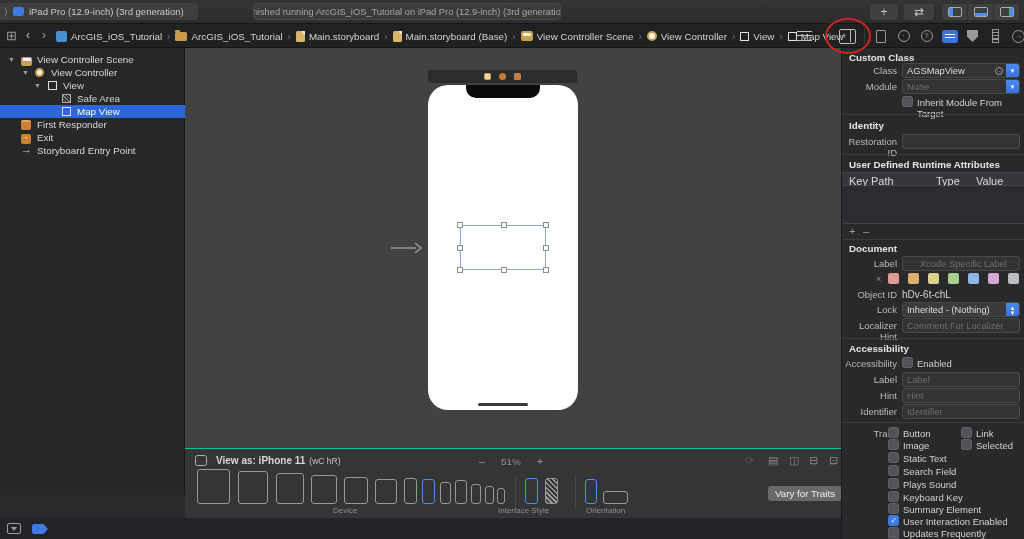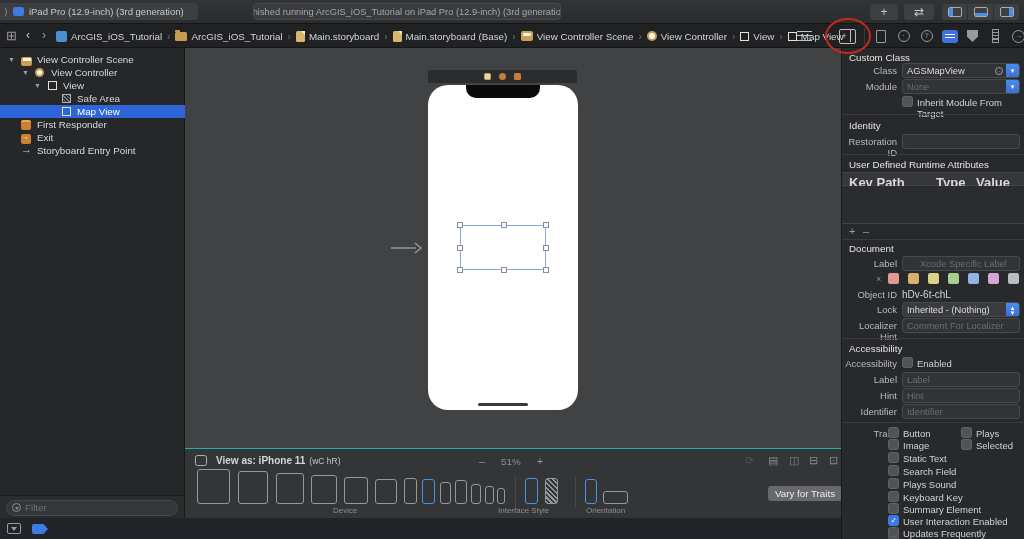--- a/index.html
+++ b/index.html
@@ -108,32 +108,32 @@
   .thumb { position:absolute; border:1.5px solid #97989a; border-radius:3px; bottom:14px; }
   .thumb.sel { border-color:#4a8fe8; }
   .thumb.hatch { background:repeating-linear-gradient(45deg,#97989a 0 1.5px,transparent 1.5px 3.5px); }
   .db-label { position:absolute; bottom:3px; font-size:8px; color:#8d8e90; }
   .db-div { position:absolute; bottom:10px; width:1px; height:32px; background:#47484a; }
   .vary-btn { position:absolute; left:583px; top:14px; width:74px; height:15px; background:#68696b; border-radius:3px; color:#ededef; font-size:9.8px; display:flex; align-items:center; justify-content:center; }
 
   
   .inspector { left:841px; top:48px; width:183px; height:491px; background:#28292b; border-left:1px solid #19191b; overflow:hidden; font-size:9.5px; }
   .sep { position:absolute; left:0; width:183px; height:1px; background:#3a3b3d; }
-  .hdr { position:absolute; left:7px; font-size:9.8px; font-weight:normal; color:#e4e4e6; }
+  .hdr { position:absolute; left:7px; font-size:9.8px; font-weight:bold; color:#e4e4e6; }
   .rlabel { position:absolute; left:0; width:55px; text-align:right; color:#b9babc; font-size:9.5px; }
   .field { position:absolute; left:60px; width:118px; height:15px; background:#323335; border:1px solid #48494b; border-radius:3px; display:flex; align-items:center; padding-left:4px; color:#dededf; font-size:9.3px; overflow:hidden; }
   .field .ph { color:#6b6d6f; }
   .bluecap { position:absolute; right:0; top:-1px; width:13px; height:15px; background:linear-gradient(#4a8df0,#3a6fd8); border-radius:0 3px 3px 0; color:#fff; font-size:7px; display:flex; flex-direction:column; align-items:center; justify-content:center; line-height:5px; }
   .jumpdot { position:absolute; right:16px; top:2.5px; width:8px; height:8px; border:1px solid #9a9b9d; border-radius:50%; color:#9a9b9d; font-size:6px; display:flex; align-items:center; justify-content:center; }
   .cb { position:absolute; width:11px; height:11px; background:#515356; border:1px solid #616365; border-radius:2.5px; }
   .cb.checked { background:#3f7ae0; border-color:#3f7ae0; }
   .cb.checked::after { content:"✓"; color:#fff; font-size:8px; position:absolute; left:1.5px; top:0px; }
   .cblabel { position:absolute; color:#d2d3d5; font-size:9.5px; }
   .tablehead { position:absolute; left:0; width:183px; height:14px; background:#36373a; border-top:1px solid #414245; border-bottom:1px solid #414245; }
-  .tablehead span { position:absolute; top:2px; font-weight:bold; color:#d8d8da; font-size:13px; }
+  .tablehead span { position:absolute; top:2px; font-weight:normal; color:#d8d8da; font-size:11px; }
   .tablebody { position:absolute; left:0; width:183px; height:38px; background:#2b2c2f; border-bottom:1px solid #414245; }
   .plusminus { position:absolute; color:#9a9b9d; font-size:11px; }
   .swx { position:absolute; color:#8e8f91; font-size:9px; }
   .swatch { position:absolute; width:11px; height:11px; border-radius:2px; }
   .statictext { position:absolute; left:60px; color:#d2d3d5; font-size:10px; }
 </style>
 </head>
 <body>
 
 <div id="window">
@@ -277,26 +277,20 @@
     <div class="orow" style="top:70px;">
       <span class="oicon oi-fr" style="left:21px;"></span>
       <span class="olabel" style="left:37px;">First Responder</span>
     </div>
     <div class="orow" style="top:96px;">
       <span class="oicon oi-entry" style="left:21px;top:0;">→</span>
       <span class="olabel" style="left:37px;">Storyboard Entry Point</span>
     </div>
   </div>
 
-  <div class="abs filterbar">
-    <div class="filterfield">
-      <span class="filter-ic"></span>
-      <span class="filter-ph">Filter</span>
-    </div>
-  </div>
 
   <div class="abs bottomstrip">
     <span class="abs bs-outline-btn"></span>
     <span class="abs bs-flag"></span>
   </div>
 
   <div class="abs canvas">
     <div class="scenedock">
       <span class="sd-first"></span>
       <span class="sd-fr"></span>
@@ -442,21 +436,21 @@
     <div class="field" style="top:356px;">
       <span class="ph">Identifier</span>
     </div>
 
     <div class="sep" style="top:374px;"></div>
     <div class="rlabel" style="top:380px;">Traits</div>
 
     <span class="cb" style="left:46px;top:379px;"></span>
     <span class="cblabel" style="left:61px;top:380px;">Button</span>
     <span class="cb" style="left:119px;top:379px;"></span>
-    <span class="cblabel" style="left:134px;top:380px;">Plays</span>
+    <span class="cblabel" style="left:134px;top:380px;">Link</span>
 
     <span class="cb" style="left:46px;top:391px;"></span>
     <span class="cblabel" style="left:61px;top:392px;">Image</span>
     <span class="cb" style="left:119px;top:391px;"></span>
     <span class="cblabel" style="left:134px;top:392px;">Selected</span>
 
     <span class="cb" style="left:46px;top:404px;"></span>
     <span class="cblabel" style="left:61px;top:405px;">Static Text</span>
 
     <span class="cb" style="left:46px;top:417px;"></span>

